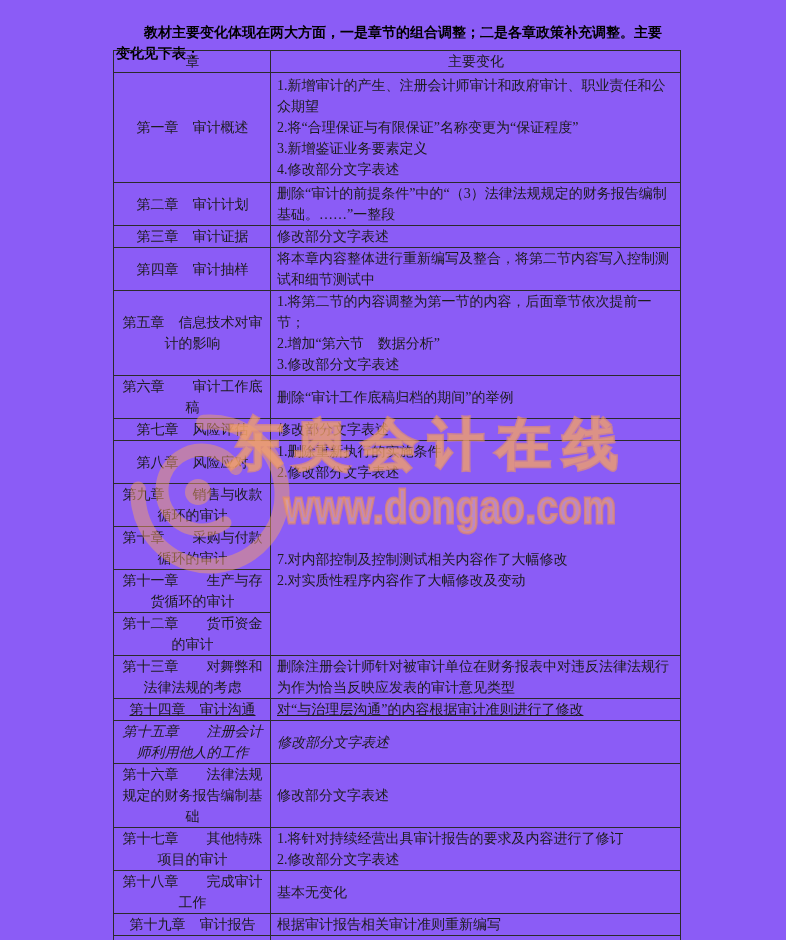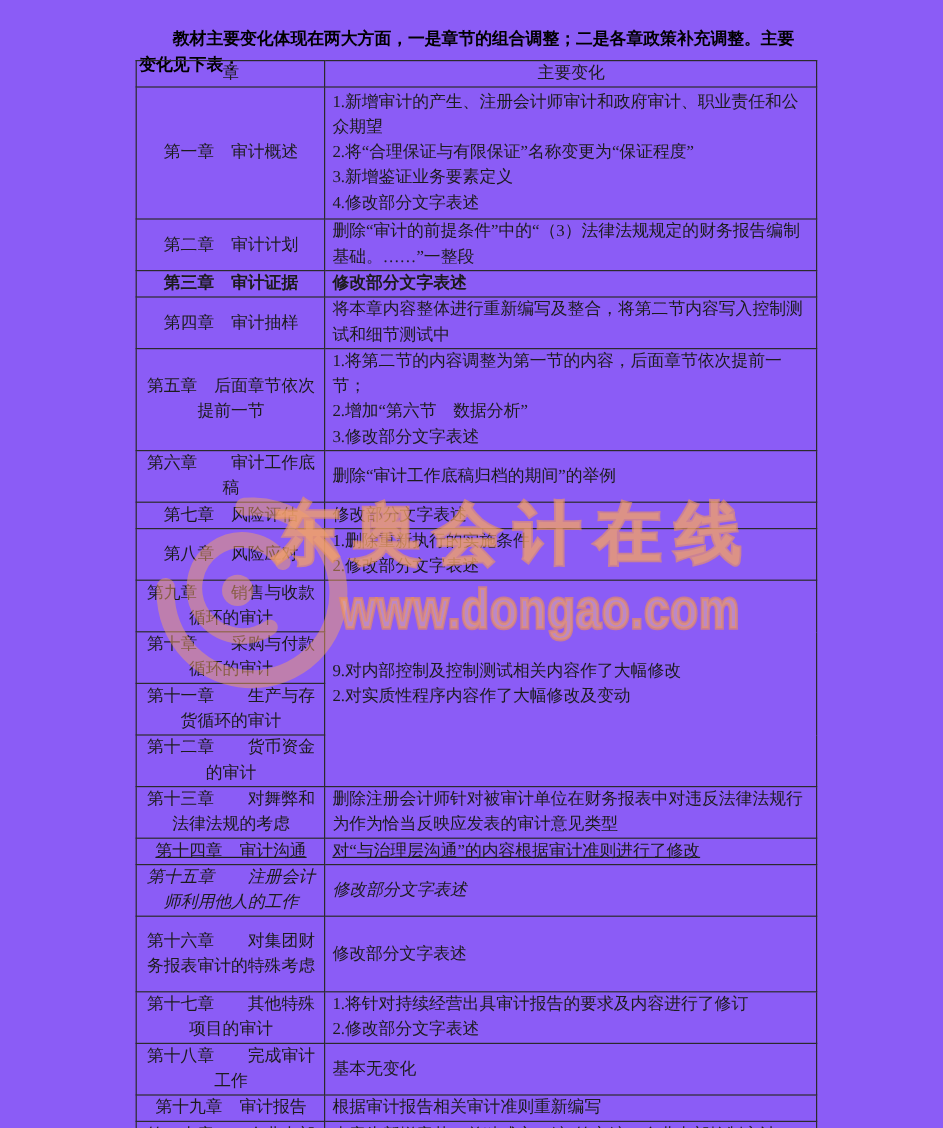--- a/index.html
+++ b/index.html
@@ -84,34 +84,34 @@
             <div>3.新增鉴证业务要素定义</div>
             <div>4.修改部分文字表述</div>
           </td>
         </tr>
         <tr style="height: 43px;">
           <td class="cell-chapter">第二章　审计计划</td>
           <td class="cell-changes">
             <div>删除“审计的前提条件”中的“（3）法律法规规定的财务报告编制基础。……”一整段</div>
           </td>
         </tr>
-        <tr style="height: 21px; font-weight: bold;">
+        <tr style="height: 21px;">
           <td class="cell-chapter">第三章　审计证据</td>
           <td class="cell-changes">
             <div>修改部分文字表述</div>
           </td>
         </tr>
         <tr style="height: 43px;">
           <td class="cell-chapter">第四章　审计抽样</td>
           <td class="cell-changes">
             <div>将本章内容整体进行重新编写及整合，将第二节内容写入控制测试和细节测试中</div>
           </td>
         </tr>
         <tr style="height: 83px;">
-          <td class="cell-chapter">第五章　后面章节依次提前一节</td>
+          <td class="cell-chapter">第五章　信息技术对审计的影响</td>
           <td class="cell-changes">
             <div>1.将第二节的内容调整为第一节的内容，后面章节依次提前一节；</div>
             <div>2.增加“第六节　数据分析”</div>
             <div>3.修改部分文字表述</div>
           </td>
         </tr>
         <tr style="height: 40px;">
           <td class="cell-chapter">第六章　　审计工作底稿</td>
           <td class="cell-changes">
             <div>删除“审计工作底稿归档的期间”的举例</div>
@@ -126,21 +126,21 @@
         <tr style="height: 42px;">
           <td class="cell-chapter">第八章　风险应对</td>
           <td class="cell-changes">
             <div>1.删除重新执行的实施条件</div>
             <div>2.修改部分文字表述</div>
           </td>
         </tr>
         <tr style="height: 42px;">
           <td class="cell-chapter">第九章　　销售与收款循环的审计</td>
           <td class="cell-changes" rowspan="4">
-            <div>9.对内部控制及控制测试相关内容作了大幅修改</div>
+            <div>7.对内部控制及控制测试相关内容作了大幅修改</div>
             <div>2.对实质性程序内容作了大幅修改及变动</div>
           </td>
         </tr>
         <tr style="height: 42px;">
           <td class="cell-chapter">第十章　　采购与付款循环的审计</td>
         </tr>
         <tr style="height: 42px;">
           <td class="cell-chapter">第十一章　　生产与存货循环的审计</td>
         </tr>
         <tr style="height: 42px;">
@@ -158,21 +158,21 @@
             <div>对“与治理层沟通”的内容根据审计准则进行了修改</div>
           </td>
         </tr>
         <tr style="height: 43px; font-style: italic;">
           <td class="cell-chapter">第十五章　　注册会计师利用他人的工作</td>
           <td class="cell-changes">
             <div>修改部分文字表述</div>
           </td>
         </tr>
         <tr style="height: 63px;">
-          <td class="cell-chapter">第十六章　　对集团财务报表审计的特殊考虑</td>
+          <td class="cell-chapter">第十六章　　法律法规规定的财务报告编制基础</td>
           <td class="cell-changes">
             <div>修改部分文字表述</div>
           </td>
         </tr>
         <tr style="height: 42px;">
           <td class="cell-chapter">第十七章　　其他特殊项目的审计</td>
           <td class="cell-changes">
             <div>1.将针对持续经营出具审计报告的要求及内容进行了修订</div>
             <div>2.修改部分文字表述</div>
           </td>

